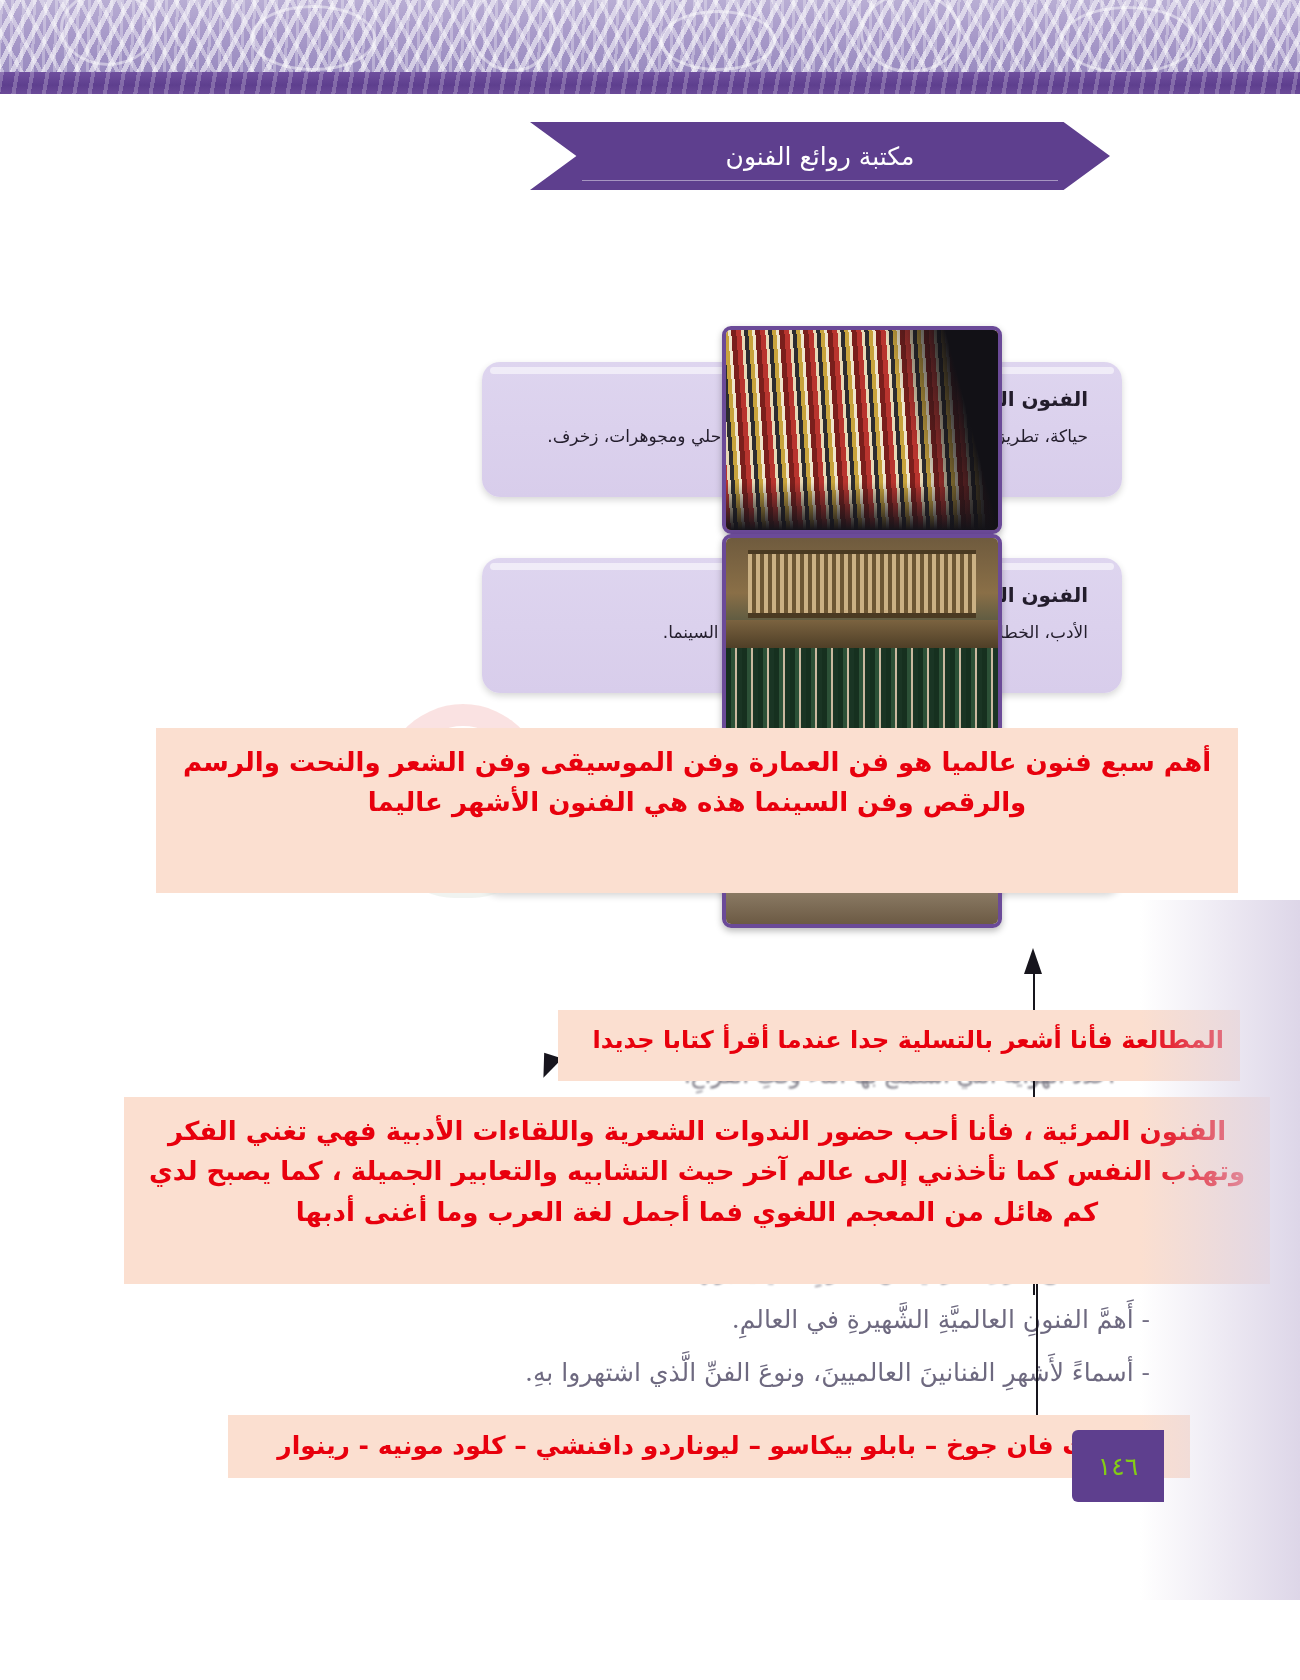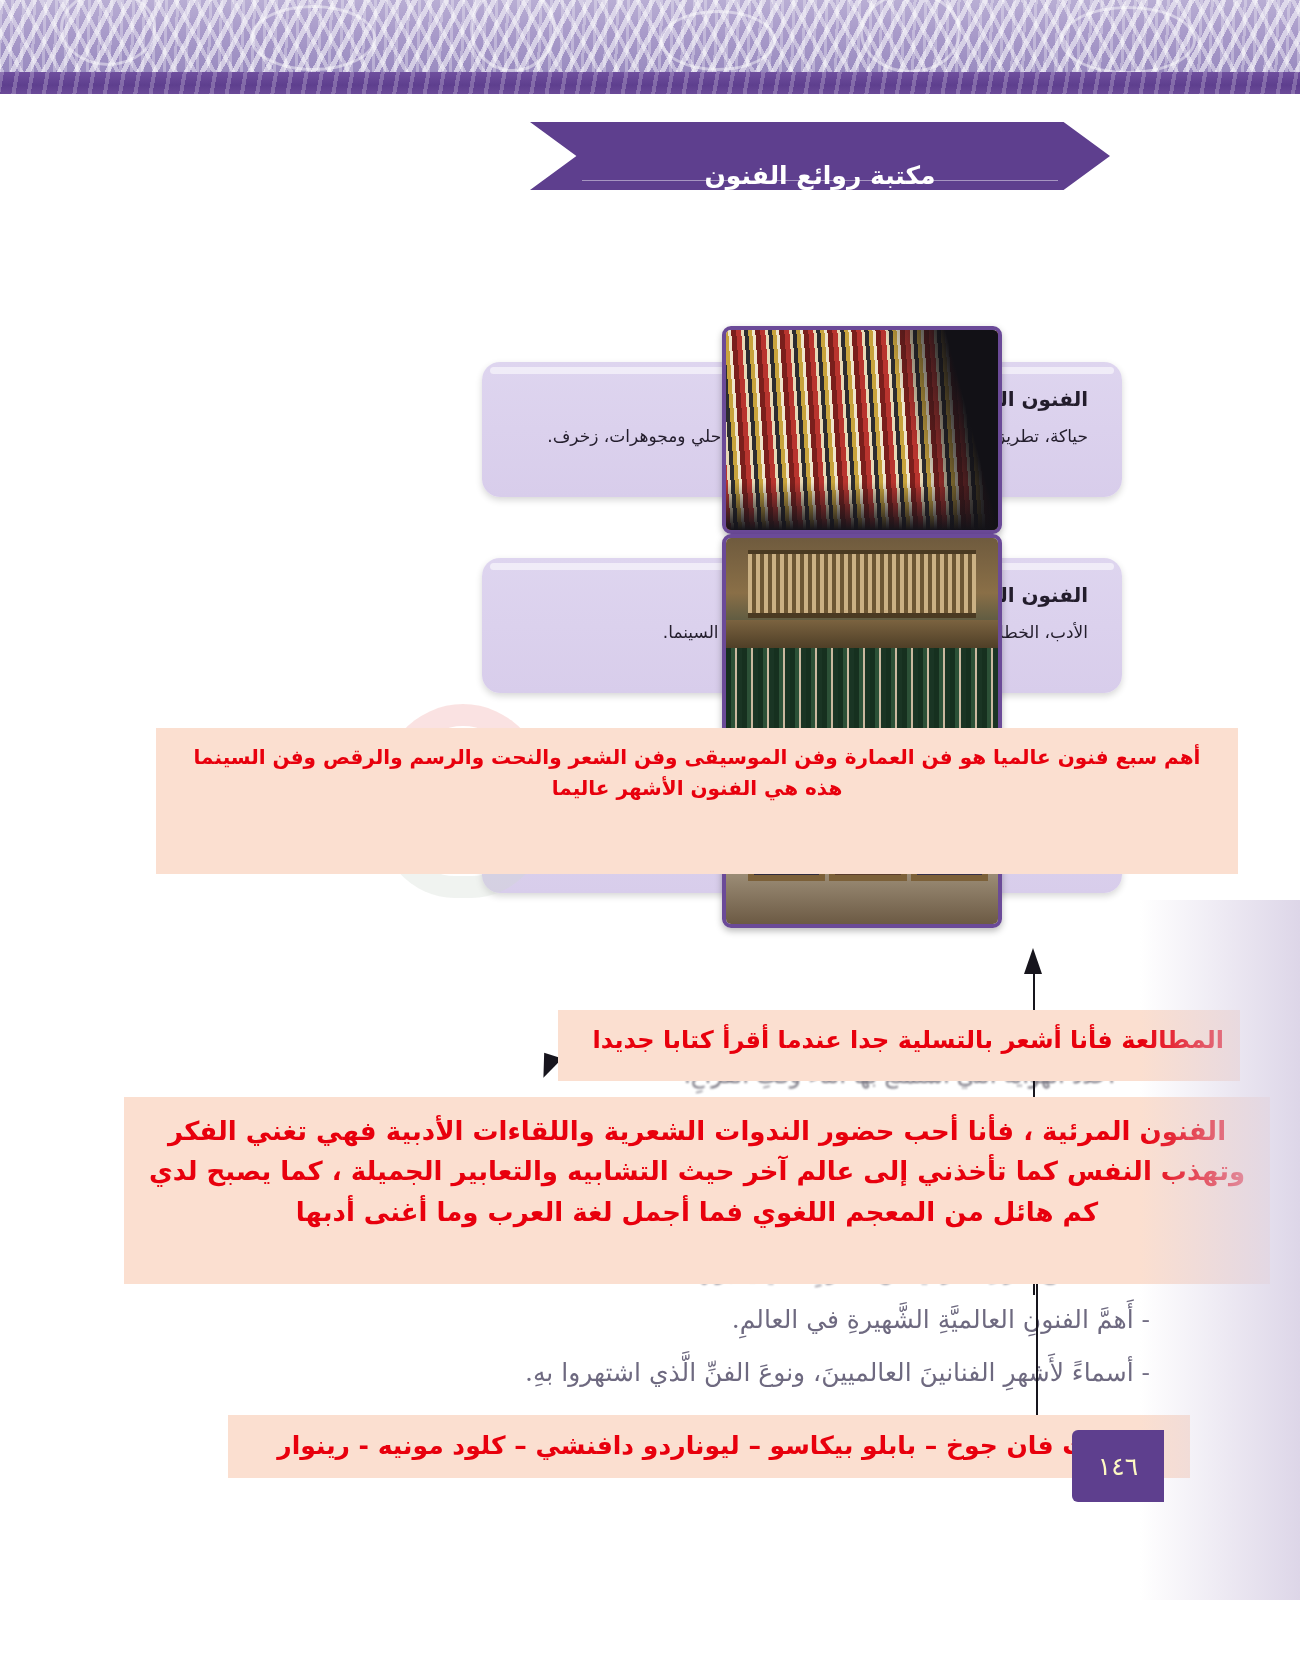--- a/index.html
+++ b/index.html
@@ -30,22 +30,22 @@
     position:absolute;left:0;top:72px;width:1300px;height:22px;
     background:linear-gradient(180deg,#6f4f9e 0%,#5e3f8e 60%,#6b4a98 100%);
   }
   .header-rule:after{
     content:"";position:absolute;left:0;top:0;width:100%;height:22px;
     background:repeating-linear-gradient(100deg,rgba(255,255,255,.22) 0 4px,rgba(255,255,255,0) 4px 15px);
   }
 
   
   .ribbon{
-    position:absolute;display:flex;align-items:flex-end;justify-content:center;
-    color:#ffffff;font-weight:bold;text-align:center;
+    position:absolute;display:flex;align-items:center;justify-content:center;
+    color:#ffffff;font-weight:normal;text-align:center;
     clip-path:polygon(0 0, 92% 0, 100% 50%, 92% 100%, 0 100%, 8% 50%);
   }
   .ribbon-title{
     right:190px;top:122px;width:580px;height:68px;
     background:#5e3f8e;font-size:25px;letter-spacing:1px;
   }
   .ribbon-title .inner-line{
     position:absolute;left:9%;right:9%;bottom:9px;height:1px;background:rgba(255,255,255,.45);
   }
   .ribbon-sub{
@@ -172,29 +172,29 @@
     border-left:7px solid transparent;border-right:12px solid transparent;
     border-top:24px solid #17151d;transform:rotate(18deg);
   }
 
   
   .annot{
     position:absolute;background:#fbdfd0;color:#e8000d;
     font-weight:bold;text-align:center;direction:rtl;
     line-height:1.55;
   }
-  .annot-1{right:62px;top:728px;width:1046px;padding:14px 18px 70px 18px;font-size:20px;}
+  .annot-1{right:62px;top:728px;width:1046px;padding:14px 18px 70px 18px;font-size:26px;}
   .annot-2{right:60px;top:1010px;width:650px;padding:12px 16px 22px 16px;font-size:24px;text-align:right;}
   .annot-3{right:30px;top:1097px;width:1110px;padding:14px 18px 52px 18px;font-size:26px;}
   .annot-4{right:110px;top:1415px;width:930px;padding:12px 16px;font-size:25px;}
 
   
   .page-num{
     position:absolute;left:1072px;top:1430px;width:92px;height:72px;
-    background:#5e3f8e;color:#fef9c3;border-radius:6px 0 0 6px;
+    background:#5e3f8e;color:#84cc16;border-radius:6px 0 0 6px;
     display:flex;align-items:center;justify-content:center;font-size:25px;
   }
   .side-fade{
     position:absolute;left:1140px;top:900px;width:160px;height:700px;
     background:linear-gradient(270deg,#ddd6e8 0%,rgba(255,255,255,0) 100%);
   }
 </style>
 </head>
 <body>
 

